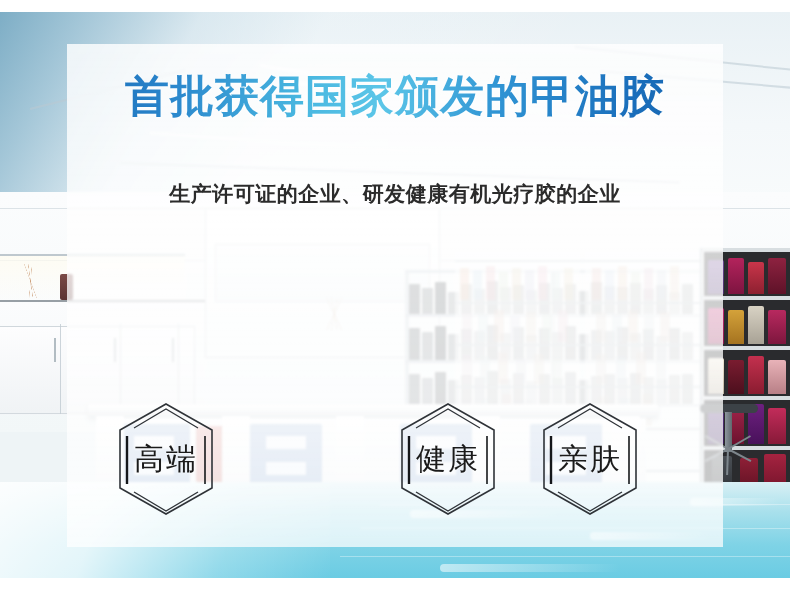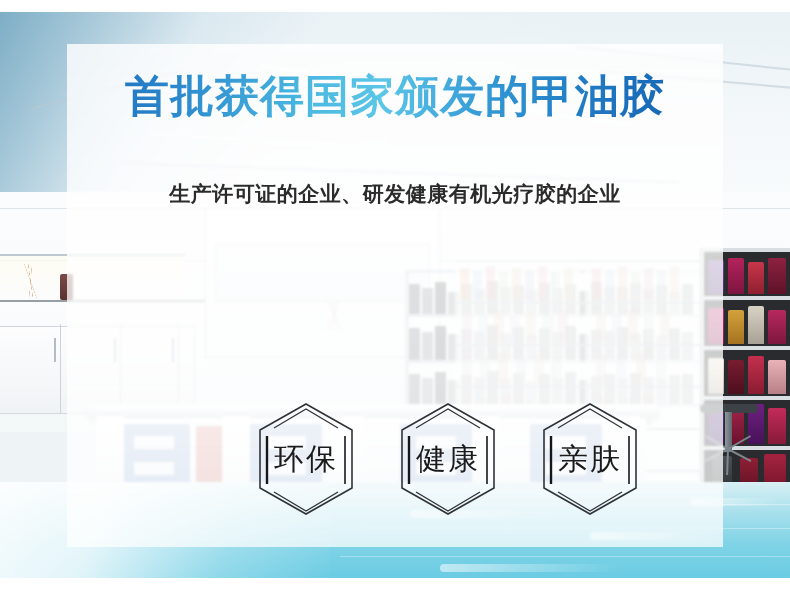--- a/index.html
+++ b/index.html
@@ -528,33 +528,33 @@
   <div class="panelFade"></div>
 
   <div class="titleWrap">
     <div class="t-line t-line1">首批获得国家颁发的甲油胶</div>
   </div>
 
   <div class="subtitle">生产许可证的企业、研发健康有机光疗胶的企业</div>
 
   <div class="hexRow">
 
-
-    <div class="hex" style="left:254px">
+    <div class="hex" style="left:114px">
       <div class="hexShape">
         <svg viewBox="0 0 104 118" fill="none">
           <polygon points="52,4 98,30 98,88 52,114 6,88 6,30" stroke="#2f3338" stroke-width="1.6" fill="none"></polygon>
           <line x1="13" y1="36" x2="13" y2="84" stroke="#15171a" stroke-width="2.4"></line>
           <line x1="91" y1="36" x2="91" y2="84" stroke="#15171a" stroke-width="1.6"></line>
           <polyline points="20,92 52,111 84,92" stroke="#2f3338" stroke-width="1.4" fill="none"></polyline>
           <polyline points="20,28 52,9 84,28" stroke="#2f3338" stroke-width="1.2" fill="none"></polyline>
         </svg>
       </div>
-      <div class="hexText">环保</div>
+      <div class="hexText">高端</div>
     </div>
+
 
     <div class="hex" style="left:396px">
       <div class="hexShape">
         <svg viewBox="0 0 104 118" fill="none">
           <polygon points="52,4 98,30 98,88 52,114 6,88 6,30" stroke="#2f3338" stroke-width="1.6" fill="none"></polygon>
           <line x1="13" y1="36" x2="13" y2="84" stroke="#15171a" stroke-width="2.4"></line>
           <line x1="91" y1="36" x2="91" y2="84" stroke="#15171a" stroke-width="1.6"></line>
           <polyline points="20,92 52,111 84,92" stroke="#2f3338" stroke-width="1.4" fill="none"></polyline>
           <polyline points="20,28 52,9 84,28" stroke="#2f3338" stroke-width="1.2" fill="none"></polyline>
         </svg>

